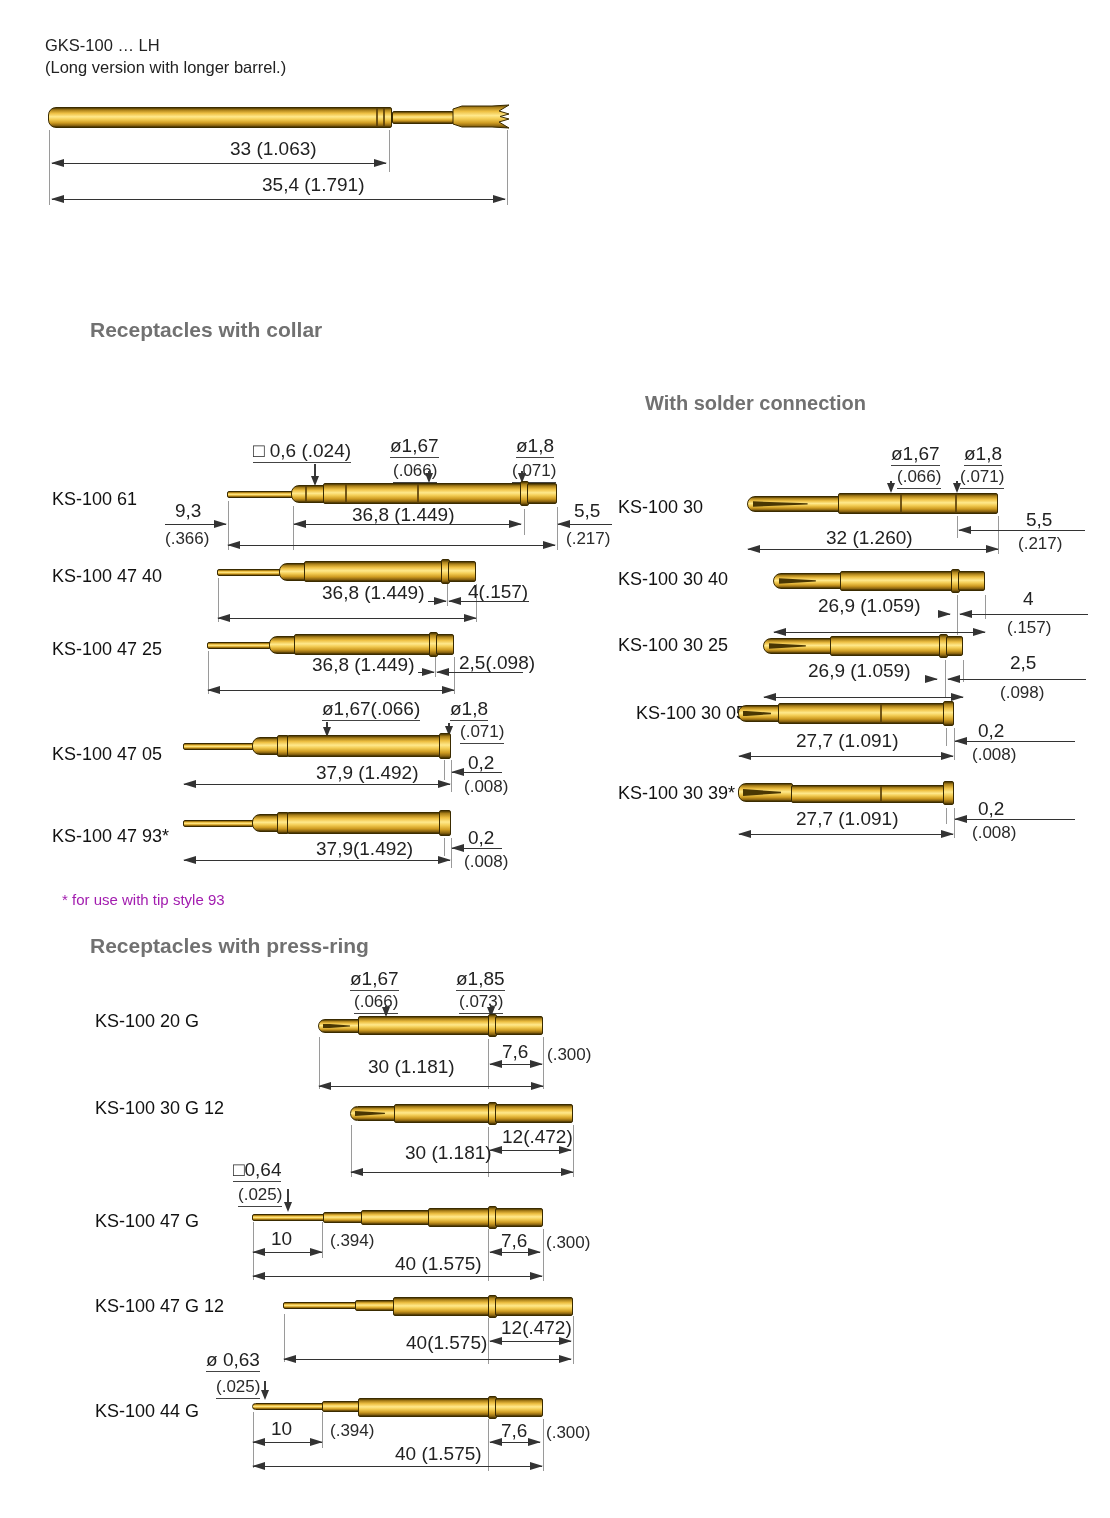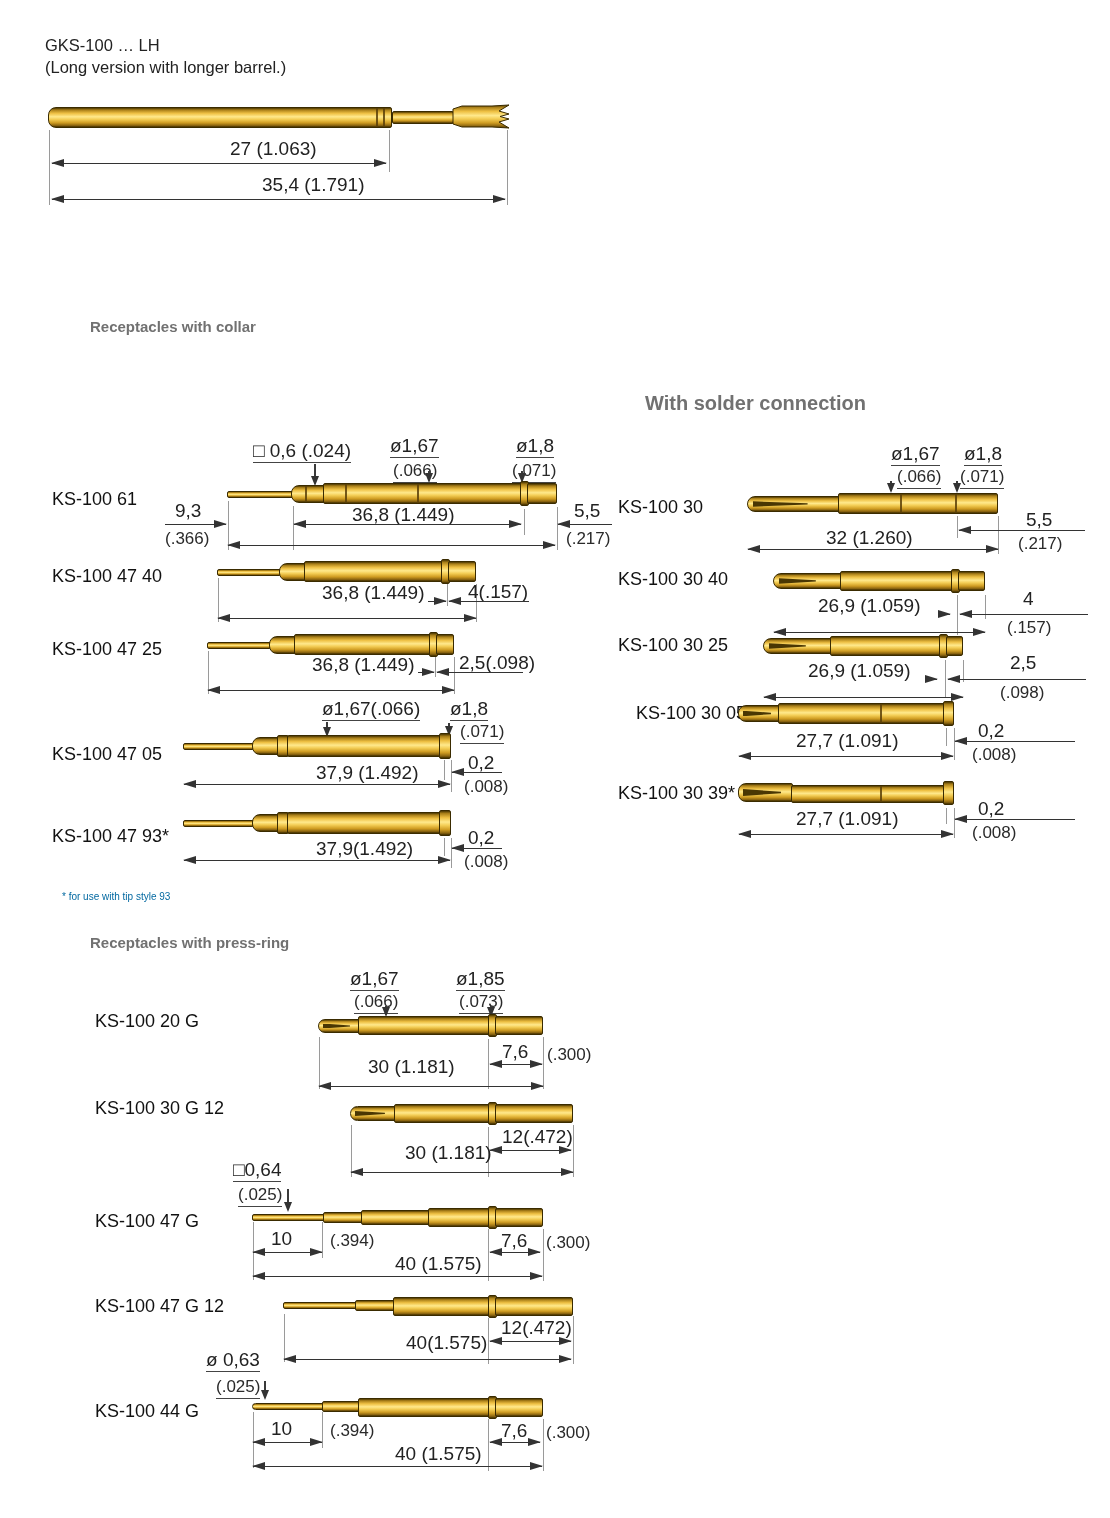--- a/index.html
+++ b/index.html
@@ -3,24 +3,24 @@
 <meta charset="utf-8">
 <style>
   html,body{margin:0;padding:0;background:#fff}
   #canvas{position:relative;width:1110px;height:1518px;background:#fff;
           font-family:"Liberation Sans",sans-serif;overflow:hidden}
   .abs{position:absolute}
   .t{position:absolute;white-space:nowrap;color:#222;font-size:19px;line-height:1.05}
   .ts{font-size:17px;color:#2a2a2a}
   .tu{border-bottom:1.4px solid #444;padding-bottom:1px}
   .lbl{position:absolute;font-size:18px;color:#111;white-space:nowrap}
-  .h1{position:absolute;font-weight:700;color:#717171;font-size:15px;white-space:nowrap}
+  .h1{position:absolute;font-weight:700;color:#717171;font-size:21px;white-space:nowrap}
   .h2{position:absolute;font-weight:700;color:#717171;font-size:20px;white-space:nowrap}
   .tt{position:absolute;font-size:16.5px;color:#222;white-space:nowrap}
-  .fn{position:absolute;font-size:10px;color:#0369a1;white-space:nowrap}
+  .fn{position:absolute;font-size:15px;color:#a21caf;white-space:nowrap}
   .seg{position:absolute;box-sizing:border-box;border:1px solid #3a2b00;border-radius:2px;
        background:linear-gradient(to bottom,#4a3703 0%,#a87e18 10%,#eec043 28%,#ffe98c 46%,
                   #f3cd55 60%,#cf9c22 78%,#8a6410 92%,#3f2e00 100%)}
   .rl{border-top-left-radius:8px;border-bottom-left-radius:8px}
   .jl{position:absolute;width:2px;background:rgba(90,64,8,.85)}
   .slot{position:absolute;background:#4a3703;clip-path:polygon(0 0,100% 38%,100% 62%,0 100%)}
   .dim{position:absolute;height:0;border-top:1.5px solid #333}
   .aL:before{content:"";position:absolute;left:-1px;top:-4.7px;width:0;height:0;
              border-top:4px solid transparent;border-bottom:4px solid transparent;border-right:13px solid #333}
   .aR:after{content:"";position:absolute;right:-1px;top:-4.7px;width:0;height:0;
@@ -52,21 +52,21 @@
           <stop offset="0.78" stop-color="#cf9c22"></stop>
       <stop offset="0.92" stop-color="#8a6410"></stop>
           <stop offset="1" stop-color="#3f2e00"></stop>
     </linearGradient>
       </defs>
     <path d="M1,5 L10,2 L40,2 L57,1 L47,7 L57,10 L48,12.5 L57,15 L47,18 L57,24 L40,23 L10,23 L1,20 Z" fill="url(#gg)" stroke="#3a2b00" stroke-width="1"></path>
   </svg>
   <div class="ext" style="left:49px;top:130px;height:75px"></div>
   <div class="ext" style="left:389px;top:130px;height:42px"></div>
   <div class="ext" style="left:507px;top:130px;height:75px"></div>
-  <div class="t" style="left:230px;top:139px">27 (1.063)</div>
+  <div class="t" style="left:230px;top:139px">33 (1.063)</div>
   <div class="dim aL aR" style="left:52px;top:163px;width:334px"></div>
   <div class="t" style="left:262px;top:175px">35,4 (1.791)</div>
   <div class="dim aL aR" style="left:52px;top:199px;width:453px"></div>
 
   <div class="h1" style="left:90px;top:318px">Receptacles with collar</div>
   <div class="h2" style="left:645px;top:392px">With solder connection</div>
 
   <div class="lbl" style="left:52px;top:489px">KS-100 61</div>
   <div class="t tu" style="left:253px;top:441px">□ 0,6 (.024)</div>
   <div class="ldr" style="left:314px;top:464px;height:13px"></div>

